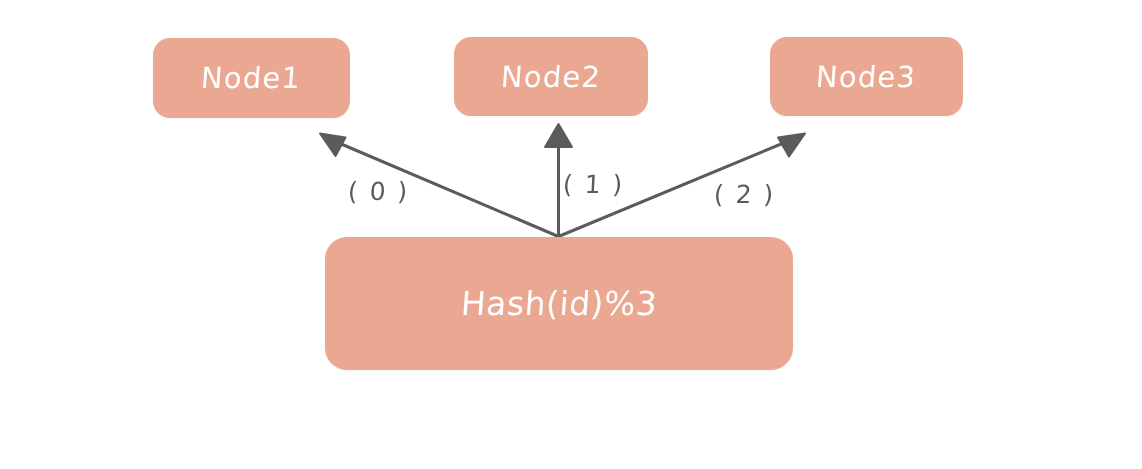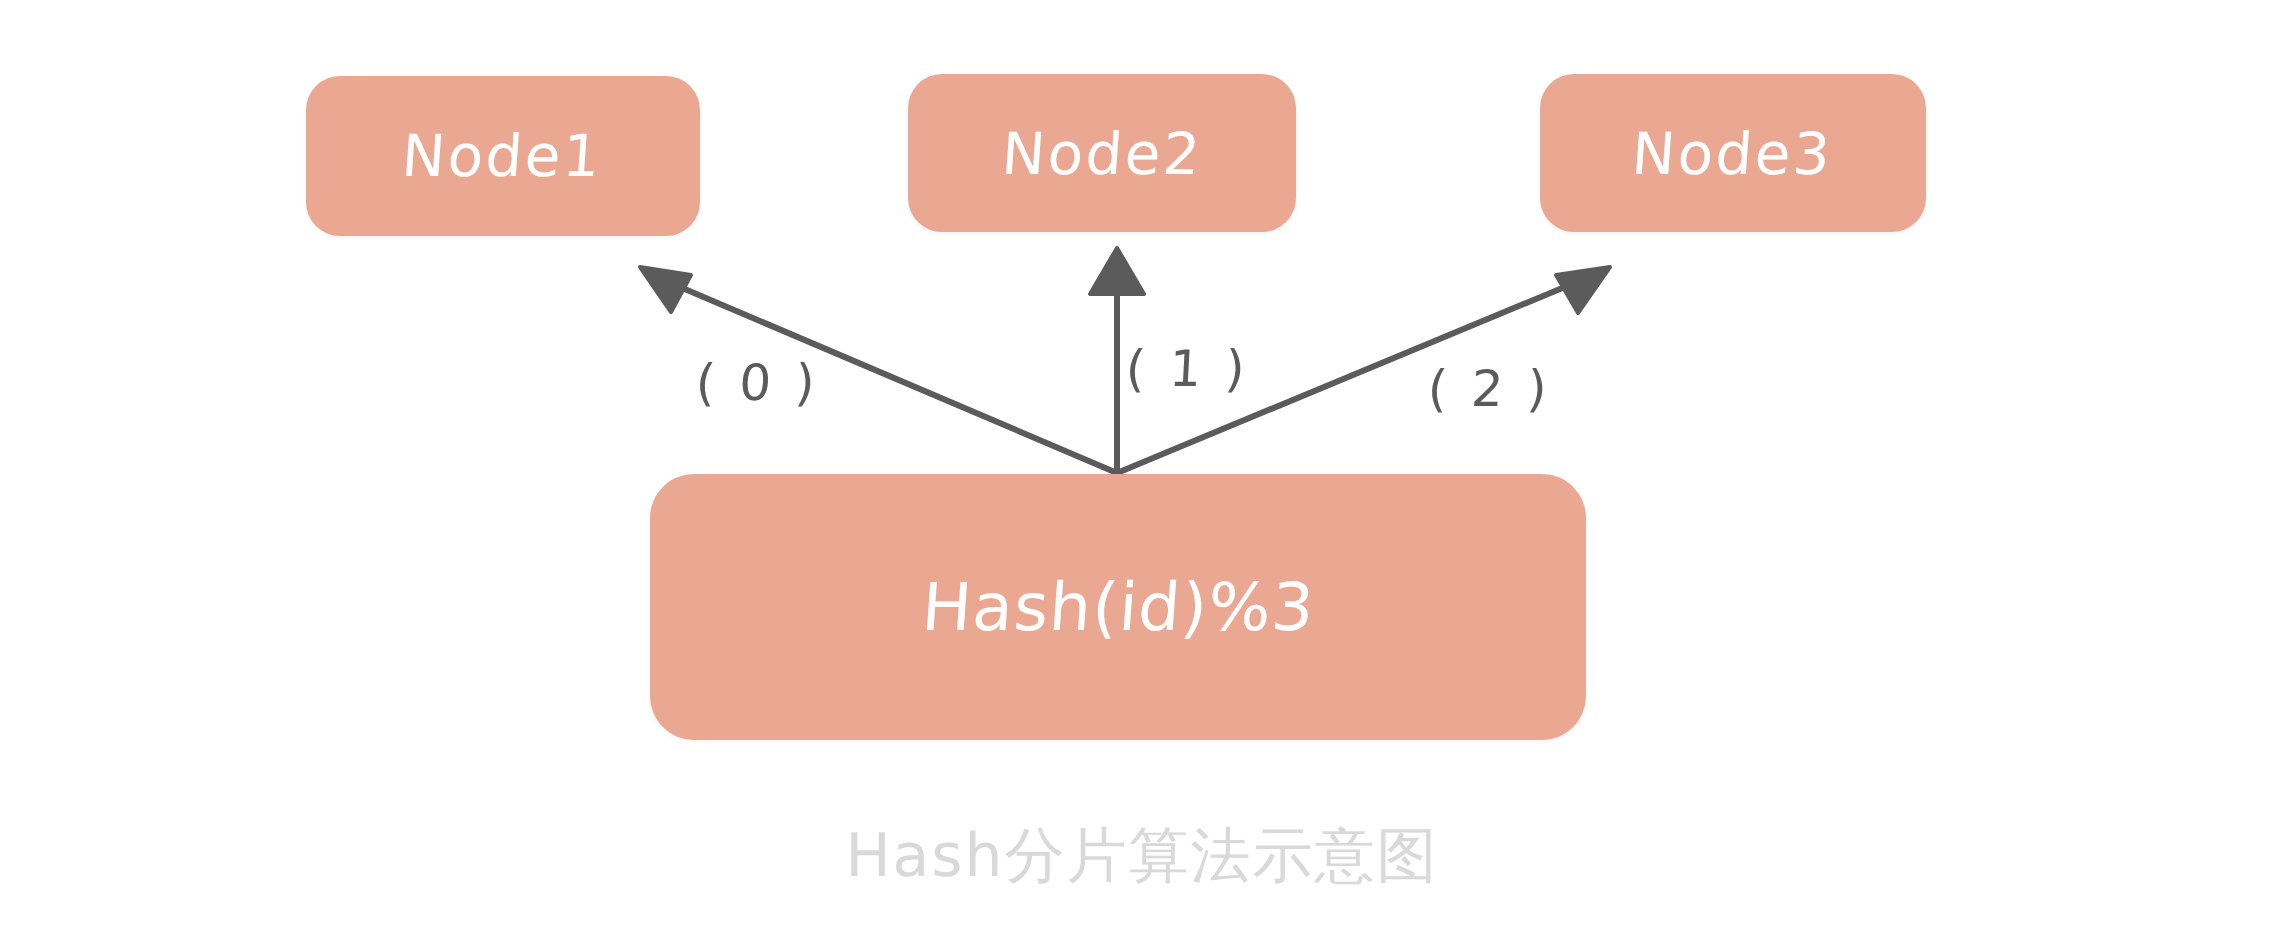--- a/index.html
+++ b/index.html
@@ -122,15 +122,14 @@
   </div>
 
   <div class="node-box" id="hash-box">
     <span class="node-label">Hash(id)%3</span>
   </div>
 
   <span class="edge-label" id="edge-label-0">( 0 )</span>
   <span class="edge-label" id="edge-label-1">( 1 )</span>
   <span class="edge-label" id="edge-label-2">( 2 )</span>
 
-  <div id="caption">Hash分片算法示意图</div>
 
 </div>
 
 </body></html>

